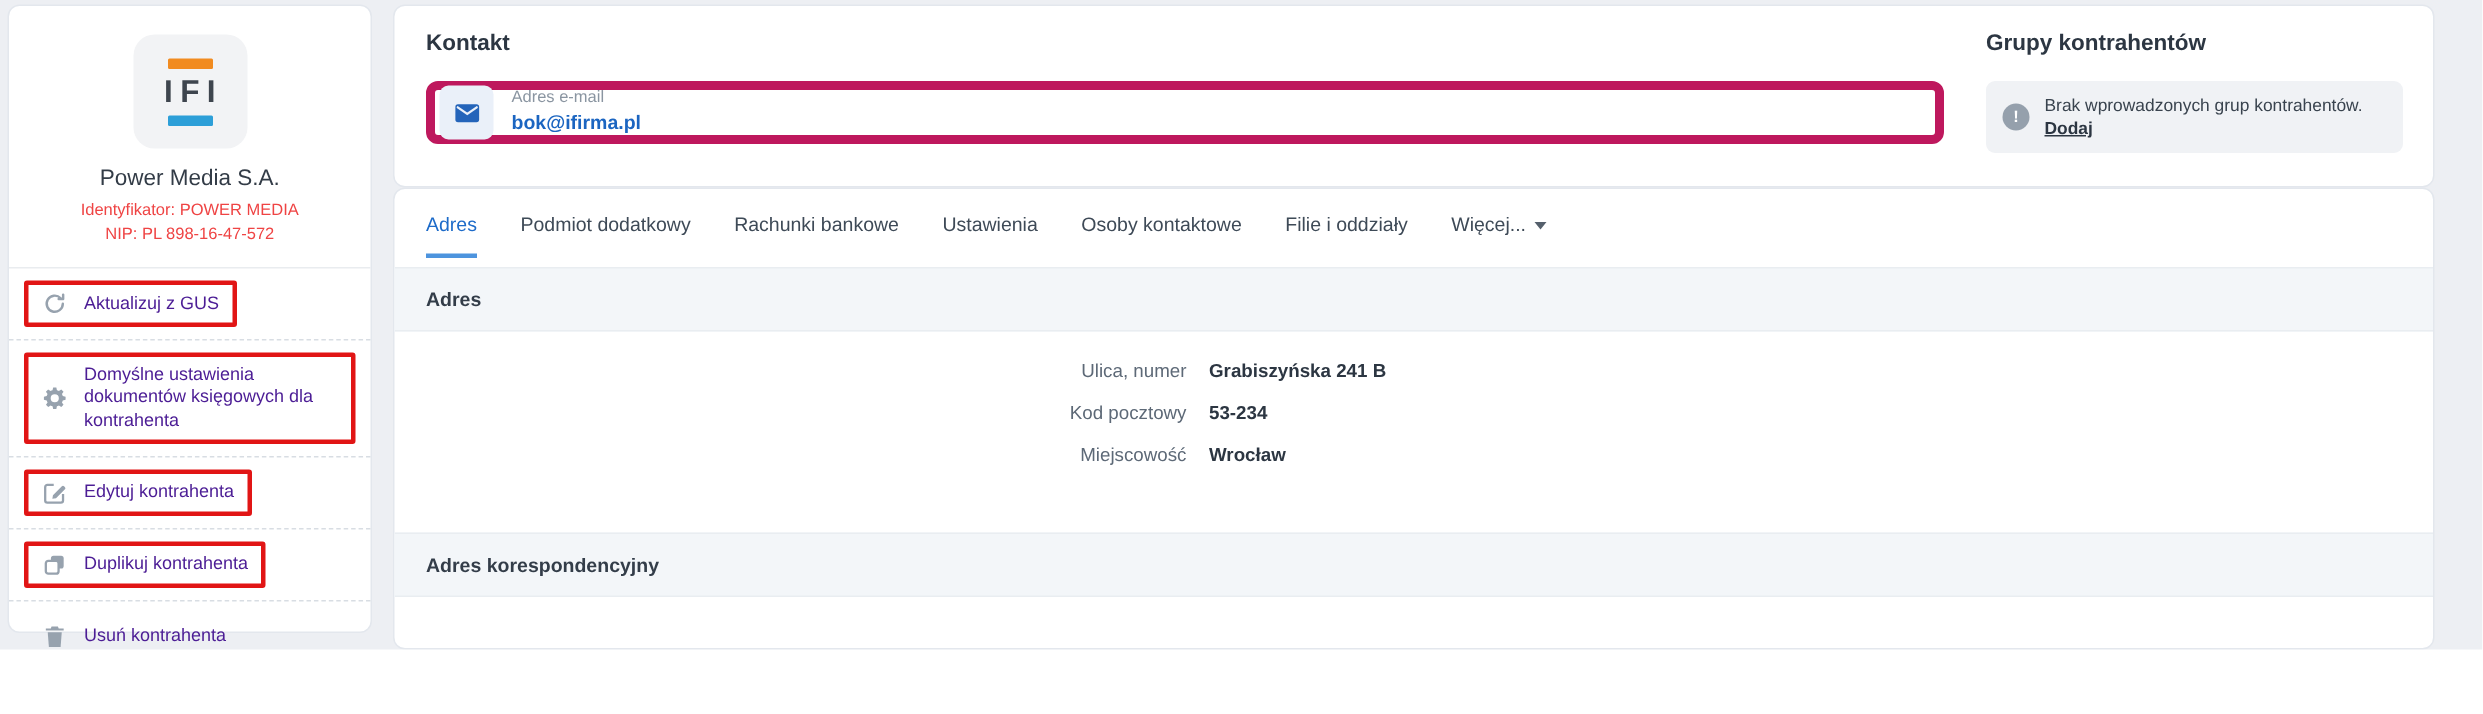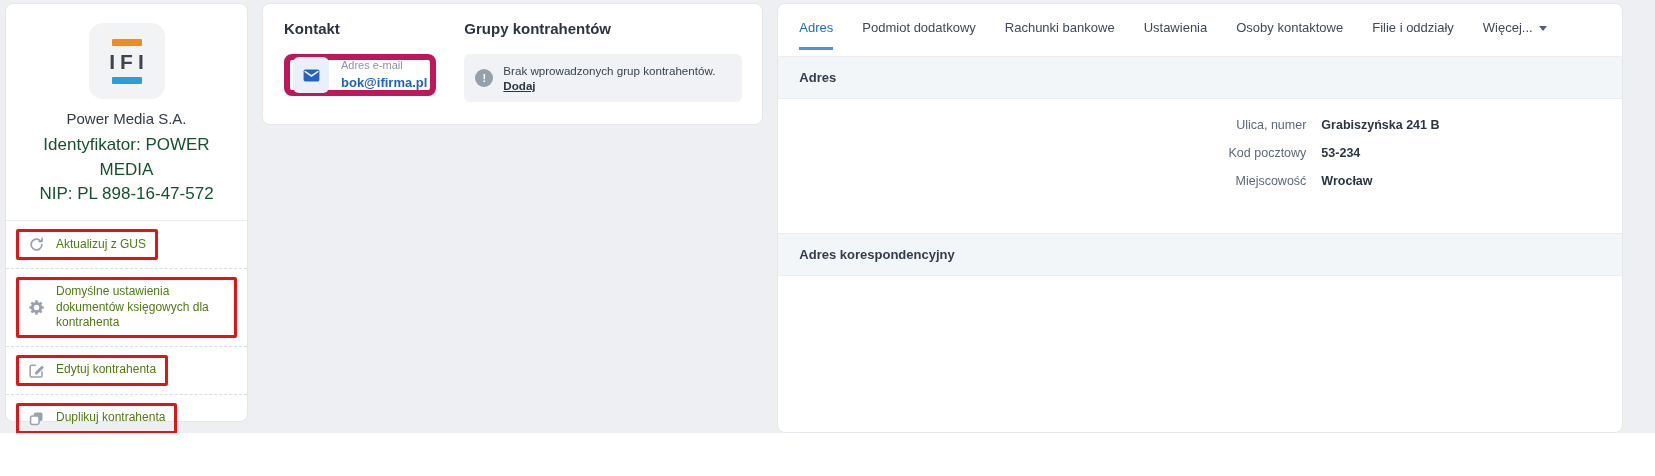--- a/index.html
+++ b/index.html
@@ -29,33 +29,33 @@
   .logo {
     width:76px; height:76px; margin:0 auto 11px;
     background:#f2f3f5; border-radius:14px;
     display:flex; flex-direction:column; align-items:center; justify-content:center; gap:5px;
   }
   .logo-bar { width:30px; height:7px; border-radius:1px; }
   .logo-bar.orange { background:#f18b20; }
   .logo-bar.blue   { background:#2d9fd8; }
   .logo-text { font-size:21px; font-weight:bold; letter-spacing:5px; padding-left:5px; color:#3e454e; line-height:1; }
   .company-name { font-size:15px; color:#333c47; margin-bottom:6px; }
-  .company-sub  { font-size:17px; color:#14532d; line-height:1.45; }
+  .company-sub  { font-size:11px; color:#ef4444; line-height:1.45; }
   .actions { border-top:1px solid #e9ecef; }
   .action { padding:8px 10px; border-bottom:1px dashed #d8dde3; cursor:pointer; }
   .action:last-child { border-bottom:none; }
   .action-inner {
     display:inline-flex; align-items:center; gap:11px;
     padding:4px 9px; border:3px solid transparent; border-radius:2px;
   }
   .action.highlighted .action-inner { border-color:#e11515; }
-  .action-label { font-size:12px; font-weight:500; color:#4d7c0f; line-height:1.3; }
+  .action-label { font-size:12px; font-weight:500; color:#4c1d95; line-height:1.3; }
   .act-icon { width:17px; height:17px; color:#97a2ae; flex:none; }
   
-  .main { flex:1; display:flex; flex-direction:row; gap:14px; min-width:0; }
+  .main { flex:1; display:flex; flex-direction:column; min-width:0; }
   .card-title { font-size:15px; font-weight:700; color:#2c3642; margin:0 0 17px; }
   
   .top-card { display:flex; height:122px; flex:none; }
   .contact-col { flex:1; padding:16px 28px 0 21px; min-width:0; }
   .email-tile {
     border:6px solid #be185d; border-radius:8px; height:42px;
     display:flex; align-items:center; gap:12px; padding:3px;
   }
   .email-icon-box {
     width:36px; height:36px; border-radius:6px; background:#eaf0f9;

